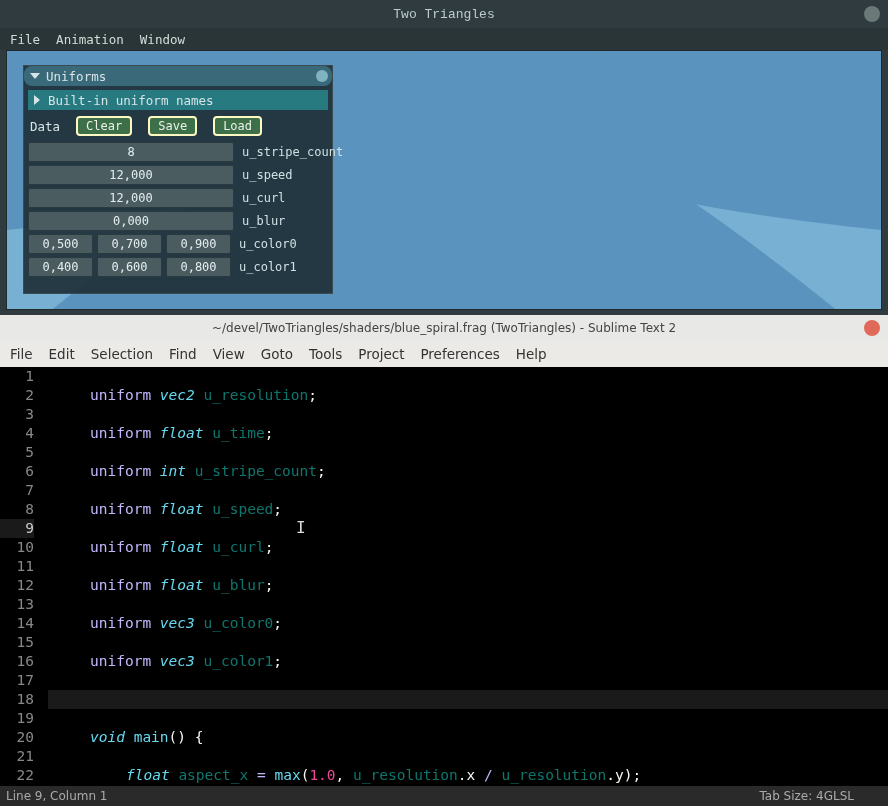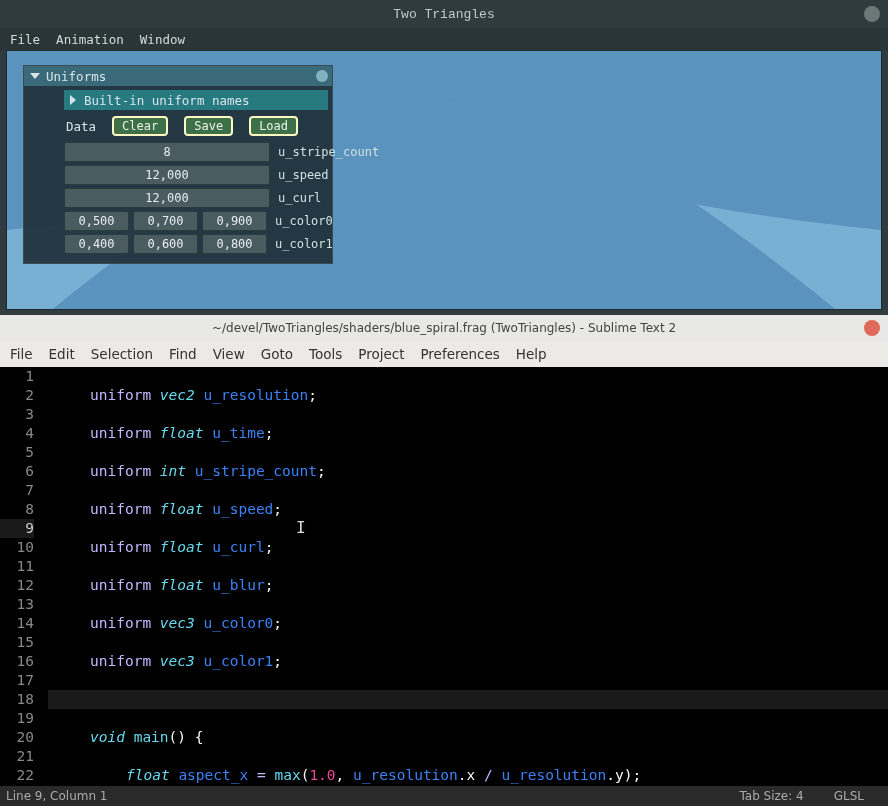--- a/index.html
+++ b/index.html
@@ -12,24 +12,24 @@
   .top-close { position: absolute; right: 8px; top: 6px; width: 16px; height: 16px; border-radius: 8px; background: #6a7878; cursor: pointer; }
   .top-menubar { height: 22px; background: #2a3538; display: flex; align-items: center; padding-left: 10px; gap: 16px; color: #d3dcd7; font-family: "DejaVu Sans Mono", monospace; font-size: 12.5px; }
   .top-menubar span { cursor: pointer; }
   
   .viewport { position: absolute; left: 6px; right: 6px; top: 50px; height: 260px; border: 1px solid #1f2a2d; background: #6aa6cc; overflow: hidden; }
   
   .spiral { position: absolute; inset: -260px; }
   
   
   .panel { position: absolute; left: 16px; top: 14px; width: 310px; background: rgba(30,48,56,0.92); border: 1px solid #3a4c52; color: #d6e4e8; font-size: 12.5px; }
-  .panel-head { height: 20px; background: #3a6a7a; display: flex; align-items: center; padding: 0 6px; gap: 6px; position: relative; }
+  .panel-head { height: 20px; background: #3a6a7a; display: flex; align-items: center; padding: 0 6px; gap: 6px; position: relative; border-radius: 8px; }
   .panel-head .tri { display:inline-block; width:0; height:0; border-left:5px solid transparent; border-right:5px solid transparent; border-top:6px solid #d6e4e8; }
   .panel-head .dot { position:absolute; right:4px; top:4px; width:12px; height:12px; border-radius:6px; background:#7fb3bf; }
-  .panel-body { padding: 4px 4px 6px 4px; margin-left: 36px; }
+  .panel-body { padding: 4px 4px 13px 4px; }
   .builtin { background: #277a80; height: 20px; display:flex; align-items:center; gap:8px; padding:0 6px; margin-bottom:6px; cursor:pointer; }
   .builtin .tri-r { display:inline-block; width:0; height:0; border-top:5px solid transparent; border-bottom:5px solid transparent; border-left:6px solid #d6e4e8; }
   .data-row { display:flex; align-items:center; gap:16px; margin-bottom:6px; padding-left:2px; }
   .btn { background:#3d6f49; color:#e9f3ea; padding:1px 8px; border-radius:4px; cursor:pointer; font-size:12px; border:2px solid #fef9c3;}
   .u-row { display:flex; align-items:center; gap:4px; margin-bottom:3px; }
   .num { background:#4b5c60; border:1px solid #2b3a3e; color:#e4eef0; height:20px; display:flex; align-items:center; justify-content:center; font-size:12px; flex:1; border-radius:2px; cursor:ew-resize; }
   .num-wide { width: 206px; flex: none; }
   .triplet .num { width: 65px; flex:none; }
   .u-label { color:#cfe0e3; font-size:12px; padding-left:4px; white-space:nowrap; }
   
@@ -45,21 +45,21 @@
   .gutter .ln { height:19px; }
   .gutter .ln.active { background:#1a1a1a; color:#ccc; }
   .code { flex:1; color:#f8f8f2; white-space:pre; padding-left:0; position:relative; }
   .code .line { height:19px; padding-left: 42px; }
   .code .line.active { background:#1a1a1a; }
   .code .ind2 { padding-left: 78px; }
   
   
   .kw  { color:#c4b5fd; }          
   .st  { color:#66d9ef; font-style:italic; } 
-  .id  { color:#3b82f6;text-align:center; }
+  .id  { color:#0f766e;text-align:center; }
   .num2{ color:#ec4899; }
   .fn  { color:#66d9ef; }
   .pn  { color:#f8f8f2; }
   
   .caret { position:absolute; left: 253px; top: 153px; width:1px; height:18px; }
   .caret::after { content:"𝙸"; color:#ddd; font-style:normal; font-size:16px; position:absolute; left:-5px; top:-2px; }
   
   .statusbar { position:absolute; bottom:0; left:0; right:0; height:20px; background:#2a2a2a; color:#aaa; font-size:12px; display:flex; align-items:center; padding:0 6px; font-family:"DejaVu Sans", Arial, sans-serif; }
   .statusbar .sp { flex:1; }
 </style>
@@ -119,20 +119,24 @@
           <span class="num num-wide">8</span>
           <span class="u-label">u_stripe_count</span>
         </div>
         <div class="u-row">
           <span class="num num-wide">12,000</span>
           <span class="u-label">u_speed</span>
         </div>
         <div class="u-row">
           <span class="num num-wide">12,000</span>
           <span class="u-label">u_curl</span>
+        </div>
+        <div class="u-row">
+          <span class="num num-wide">0,000</span>
+          <span class="u-label">u_blur</span>
         </div>
         <div class="u-row triplet">
           <span class="num">0,500</span>
           <span class="num">0,700</span>
           <span class="num">0,900</span>
           <span class="u-label">u_color0</span>
         </div>
         <div class="u-row triplet">
           <span class="num">0,400</span>
           <span class="num">0,600</span>
@@ -210,16 +214,16 @@
 
 
 
       <div class="caret"></div>
     </div>
   </div>
 
   <div class="statusbar">
     <span>Line 9, Column 1</span>
     <span class="sp"></span>
-    <span style="margin-right:30px">Tab Size: 4</span>
-    <span style="margin-right:18px">GLSL</span>
+    <span style="">Tab Size: 4</span>
+    <span style="margin-right:28px">GLSL</span>
   </div>
 </div>
 
 </body></html>

